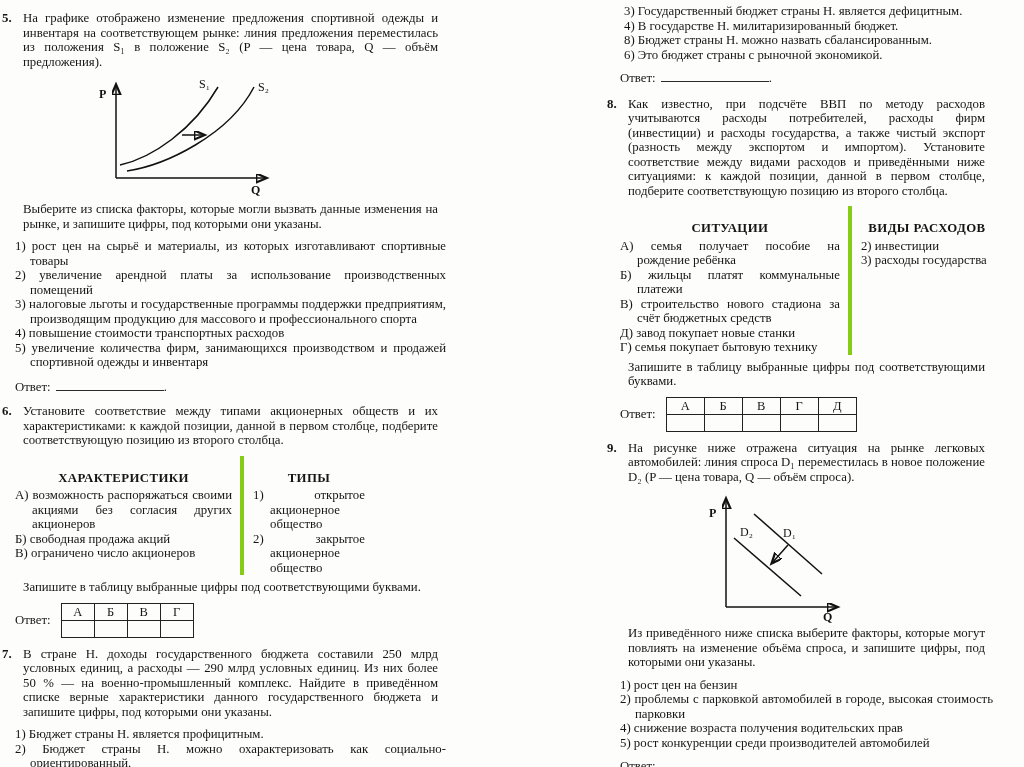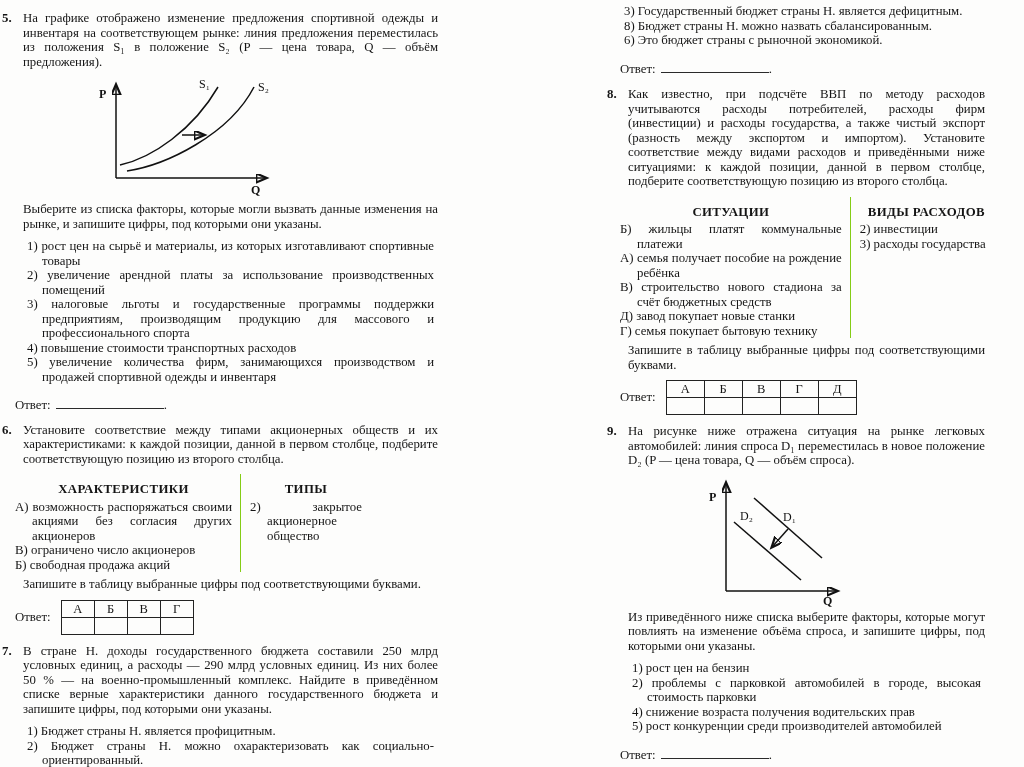--- a/index.html
+++ b/index.html
@@ -5,32 +5,32 @@
   html,body{margin:0;padding:0;background:#fff;}
   .page{position:relative;width:1024px;height:767px;background:#fdfdfc;overflow:hidden;
         font-family:"Liberation Serif","DejaVu Serif",serif;font-size:12.8px;line-height:14.5px;
         color:#151515;hyphens:auto;}
   .col{position:absolute;top:3px;padding-left:13px;box-sizing:border-box;}
   .col-left{left:2px;width:444px;}
   .col-right{left:607px;width:386px;}
   .q{position:relative;margin:0;}
   .qnum{position:absolute;left:-13px;top:0;font-weight:bold;}
   .qtext,.para{margin:8px;text-align:justify;}
-  .opts{margin:12px;}
+  .opts{margin:0;}
   .opt{padding-left:15px;text-indent:-15px;text-align:justify;}
   .opts-r{margin-left:4px;}
   .ans{white-space:nowrap;}
   .blank{display:inline-block;width:108px;height:12px;border-bottom:1px solid #2a2a2a;
          vertical-align:baseline;margin-left:5px;}
   .match{display:flex;align-items:stretch;}
   .m-left{width:225px;padding-right:8px;box-sizing:border-box;}
-  .m-right{border-left:1px solid #84cc16;padding-left:9px;width:112px;box-sizing:content-box;}
+  .m-right{border-left:4px solid #84cc16;padding-left:9px;width:112px;box-sizing:content-box;}
   .m8 .m-left{width:231px;}
   .m8 .m-right{width:134px;}
-  .m-head{font-weight:bold;text-align:center;margin:8px 0 3px 0;letter-spacing:.4px;}
+  .m-head{font-weight:bold;text-align:center;margin:15px 0 3px 0;letter-spacing:.4px;}
   .mopt{padding-left:17px;text-indent:-17px;text-align:justify;}
   .ansrow{display:flex;align-items:center;}
   .anstable{border-collapse:collapse;margin-left:10px;}
   .anstable th,.anstable td{border:1px solid #222;width:32px;height:16px;padding:0;
          text-align:center;font-weight:normal;font-size:12.5px;line-height:16px;}
   .t5 th,.t5 td{width:37px;}
   .graph{line-height:0;}
   .g5{margin:3px 0 3px 79px;}
   .g9{margin:2px 0 2px 80px;}
   .graph svg{overflow:visible;}
@@ -88,25 +88,26 @@
 
     <div class="q mt10">
       <span class="qnum">6.</span>
       <p class="qtext">Установите соответствие между типами акционерных обществ и их характеристиками: к каждой позиции, данной в первом столбце, подберите соответствующую позицию из второго столбца.</p>
     </div>
 
     <div class="match mt4">
       <div class="m-left">
         <div class="m-head">ХАРАКТЕРИСТИКИ</div>
         <div class="mopt">А) возможность распоряжаться своими акциями без согласия других акционеров</div>
+        <div class="mopt">Б) свободная продажа акций</div>
         <div class="mopt">В) ограничено число акционеров</div>
-        <div class="mopt">Б) свободная продажа акций</div>
       </div>
       <div class="m-right">
         <div class="m-head">ТИПЫ</div>
+        <div class="mopt">1) открытое акционерное общество</div>
         <div class="mopt">2) закрытое акционерное общество</div>
       </div>
     </div>
 
     <p class="para mt5">Запишите в таблицу выбранные цифры под соответствующими буквами.</p>
 
     <div class="ansrow mt3">
       <span>Ответ:</span>
       <table class="anstable t4">
         <tbody>
@@ -135,38 +136,39 @@
       <div class="opt">1) Бюджет страны Н. является профицитным.</div>
       <div class="opt">2) Бюджет страны Н. можно охарактеризовать как социально-ориентированный.</div>
     </div>
 
   </div>
 
   <div class="col col-right">
 
     <div class="opts opts-r mt1">
       <div class="opt">3) Государственный бюджет страны Н. является дефицитным.</div>
+      <div class="opt">4) В государстве Н. милитаризированный бюджет.</div>
       <div class="opt">8) Бюджет страны Н. можно назвать сбалансированным.</div>
       <div class="opt">6) Это бюджет страны с рыночной экономикой.</div>
     </div>
 
     <div class="ans mt7">
       <span>Ответ:</span><span class="blank"></span><span>.</span>
     </div>
 
     <div class="q mt11">
       <span class="qnum">8.</span>
       <p class="qtext">Как известно, при подсчёте ВВП по методу расходов учитываются расходы потребителей, расходы фирм (инвестиции) и расходы государства, а также чистый экспорт (разность между экспортом и импортом). Установите соответствие между видами расходов и приведёнными ниже ситуациями: к каждой позиции, данной в первом столбце, подберите соответствующую позицию из второго столбца.</p>
     </div>
 
     <div class="match m8 mt7">
       <div class="m-left">
         <div class="m-head">СИТУАЦИИ</div>
+        <div class="mopt">А) семья получает пособие на рождение ребёнка</div>
         <div class="mopt">Б) жильцы платят коммунальные платежи</div>
-        <div class="mopt">А) семья получает пособие на рождение ребёнка</div>
         <div class="mopt">В) строительство нового стадиона за счёт бюджетных средств</div>
         <div class="mopt">Д) завод покупает новые станки</div>
         <div class="mopt">Г) семья покупает бытовую технику</div>
       </div>
       <div class="m-right">
         <div class="m-head">ВИДЫ РАСХОДОВ</div>
         <div class="mopt">2) инвестиции</div>
         <div class="mopt">3) расходы государства</div>
       </div>
     </div>

